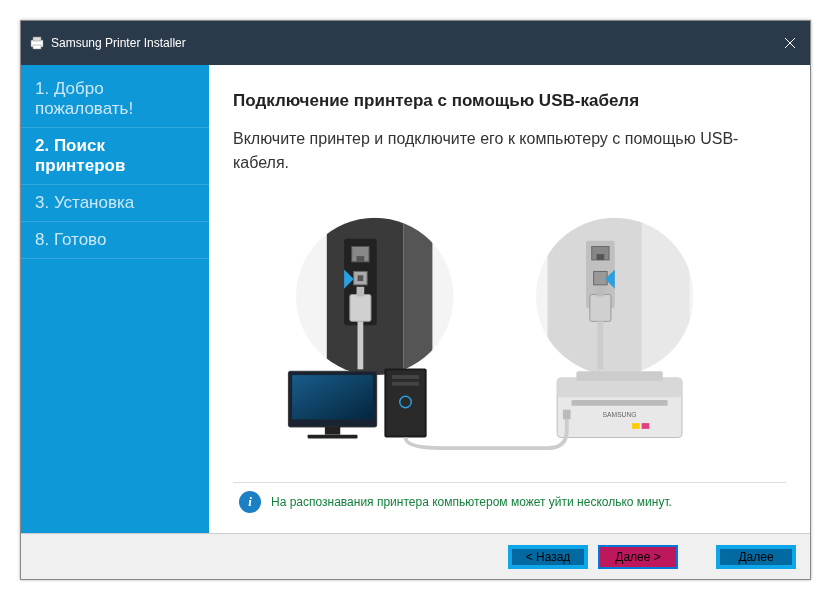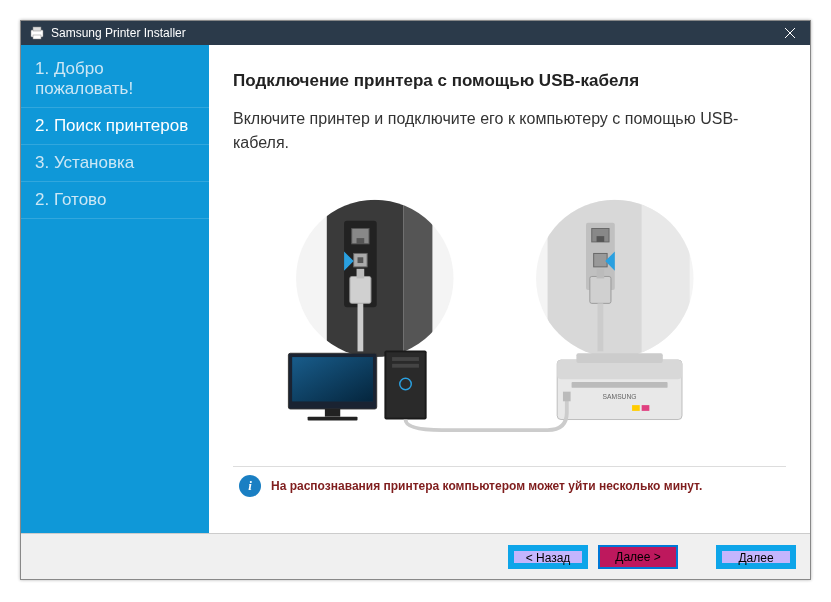--- a/index.html
+++ b/index.html
@@ -1,34 +1,34 @@
 <!DOCTYPE html>
 <html><head>
 <meta charset="utf-8">
 <style>
 * { margin: 0; padding: 0; box-sizing: border-box; }
 body { font-family: "Segoe UI", Tahoma, sans-serif; background: #fff; width: 831px; height: 602px; overflow: hidden; }
 .window { width: 791px; height: 560px; margin: 20px; border: 1px solid #888; box-shadow: 0 0 3px rgba(0,0,0,0.3); display: flex; flex-direction: column; background: #fff; }
-.titlebar { height: 24px; background: #2b3a4a; color: #fff; display: flex; align-items: center; padding: 0 8px; font-size: 12px; }
+.titlebar { height: 44px; background: #2b3a4a; color: #fff; display: flex; align-items: center; padding: 0 8px; font-size: 12px; }
 .titlebar .icon-box { width: 16px; height: 16px; margin-right: 6px; display: flex; align-items: center; justify-content: center; }
 .titlebar .spacer { flex: 1; }
 .titlebar .close { width: 40px; height: 28px; display: flex; align-items: center; justify-content: center; cursor: pointer; margin-right: -8px; }
 .body-area { flex: 1; display: flex; }
 .sidebar { width: 188px; background: #0f98d8; color: #fff; padding-top: 6px; }
 .sidebar .step { padding: 8px 14px; font-size: 17px; color: #cce7f5; border-bottom: 1px solid rgba(255,255,255,0.15); cursor: default; }
-.sidebar .step.active { color: #fff; font-weight: normal; }
-.content { flex: 1; padding: 26px 24px 28px 24px; display: flex; flex-direction: column; position: relative; justify-content: center; }
+.sidebar .step.active { color: #fff; font-weight: bold; }
+.content { flex: 1; padding: 26px 24px 12px 24px; display: flex; flex-direction: column; position: relative; justify-content: center; }
 .content h1 { font-size: 17px; font-weight: bold; color: #222; margin-bottom: 16px; }
 .content p { font-size: 16px; color: #333; line-height: 1.5; margin-bottom: 2px; }
 .illus-wrap { flex: 1; display: flex; align-items: center; justify-content: center; gap: 20px; margin: 10px 0; }
 .info-row { display: flex; align-items: center; gap: 10px; padding: 8px 6px; border-top: 1px solid #ddd; }
 .info-icon { width: 22px; height: 22px; border-radius: 50%; background: #1a7fc3; color: #fff; display: flex; align-items: center; justify-content: center; font-size: 13px; font-weight: bold; font-family: Georgia, serif; font-style: italic; }
-.info-text { font-size: 12px; color: #7f1d1d; font-weight: bold; }
+.info-text { font-size: 12px; color: #15803d; }
 .button-bar { height: 46px; border-top: 1px solid #ccc; background: #f0f0f0; display: flex; align-items: center; justify-content: flex-end; padding: 0 14px; gap: 10px; }
-.button-bar button { min-width: 80px; height: 24px; font-size: 12px; background: #c4b5fd; border: 6px solid #0ea5e9; cursor: pointer; padding: 0 10px; }
+.button-bar button { min-width: 80px; height: 24px; font-size: 12px; background: #0369a1; border: 4px solid #0ea5e9; cursor: pointer; padding: 0 10px; }
 .button-bar button.primary { border: 2px solid #0078d7; background: #be185d; }
 .button-bar .gap { width: 18px; }
 
 .illus-wrap svg { max-width: 520px; height: 240px; }
 </style>
 </head>
 <body>
 
 <div class="window">
 
@@ -49,21 +49,21 @@
       </svg>
     </span>
   </div>
 
   <div class="body-area">
 
     <div class="sidebar">
       <div class="step">1. Добро пожаловать!</div>
       <div class="step active">2. Поиск принтеров</div>
       <div class="step">3. Установка</div>
-      <div class="step">2. Готово</div>
+      <div class="step">8. Готово</div>
     </div>
 
     <div class="content">
       <h1>Подключение принтера с помощью USB-кабеля</h1>
       <p>Включите принтер и подключите его к компьютеру с помощью USB-кабеля.</p>
 
       <div class="illus-wrap">
         <svg viewBox="0 0 540 250">
 
           <circle cx="130" cy="90" r="82" fill="#f4f4f4"></circle>

